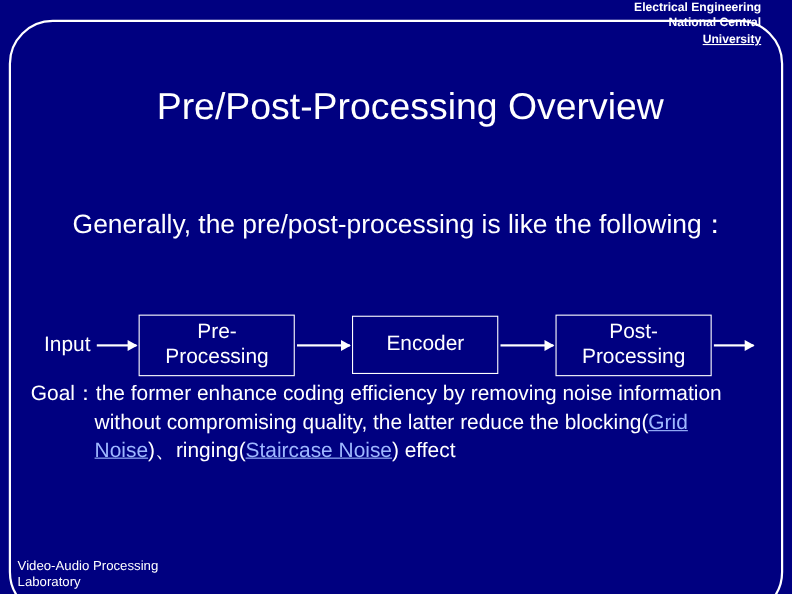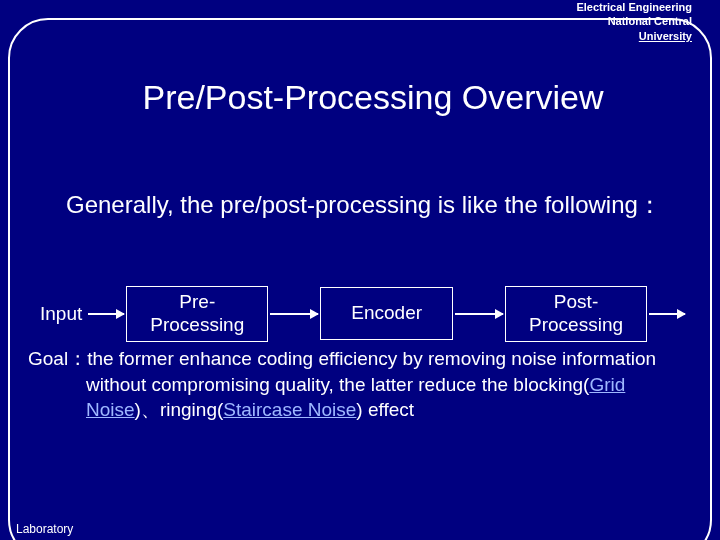--- a/index.html
+++ b/index.html
@@ -154,14 +154,15 @@
   <div class="arrow short"></div>
 </div>
 
 <div class="goal">
   <span class="goal-indent">
     <span>Goal：</span><span>the former enhance coding efficiency by removing noise information without compromising quality, the latter reduce the blocking(</span><span class="link">Grid Noise</span><span>)、ringing(</span><span class="link">Staircase Noise</span><span>) effect</span>
   </span>
 </div>
 
 <div class="footer">
+  <div>Video-Audio Processing</div>
   <div>Laboratory</div>
 </div>
 
 </body></html>

